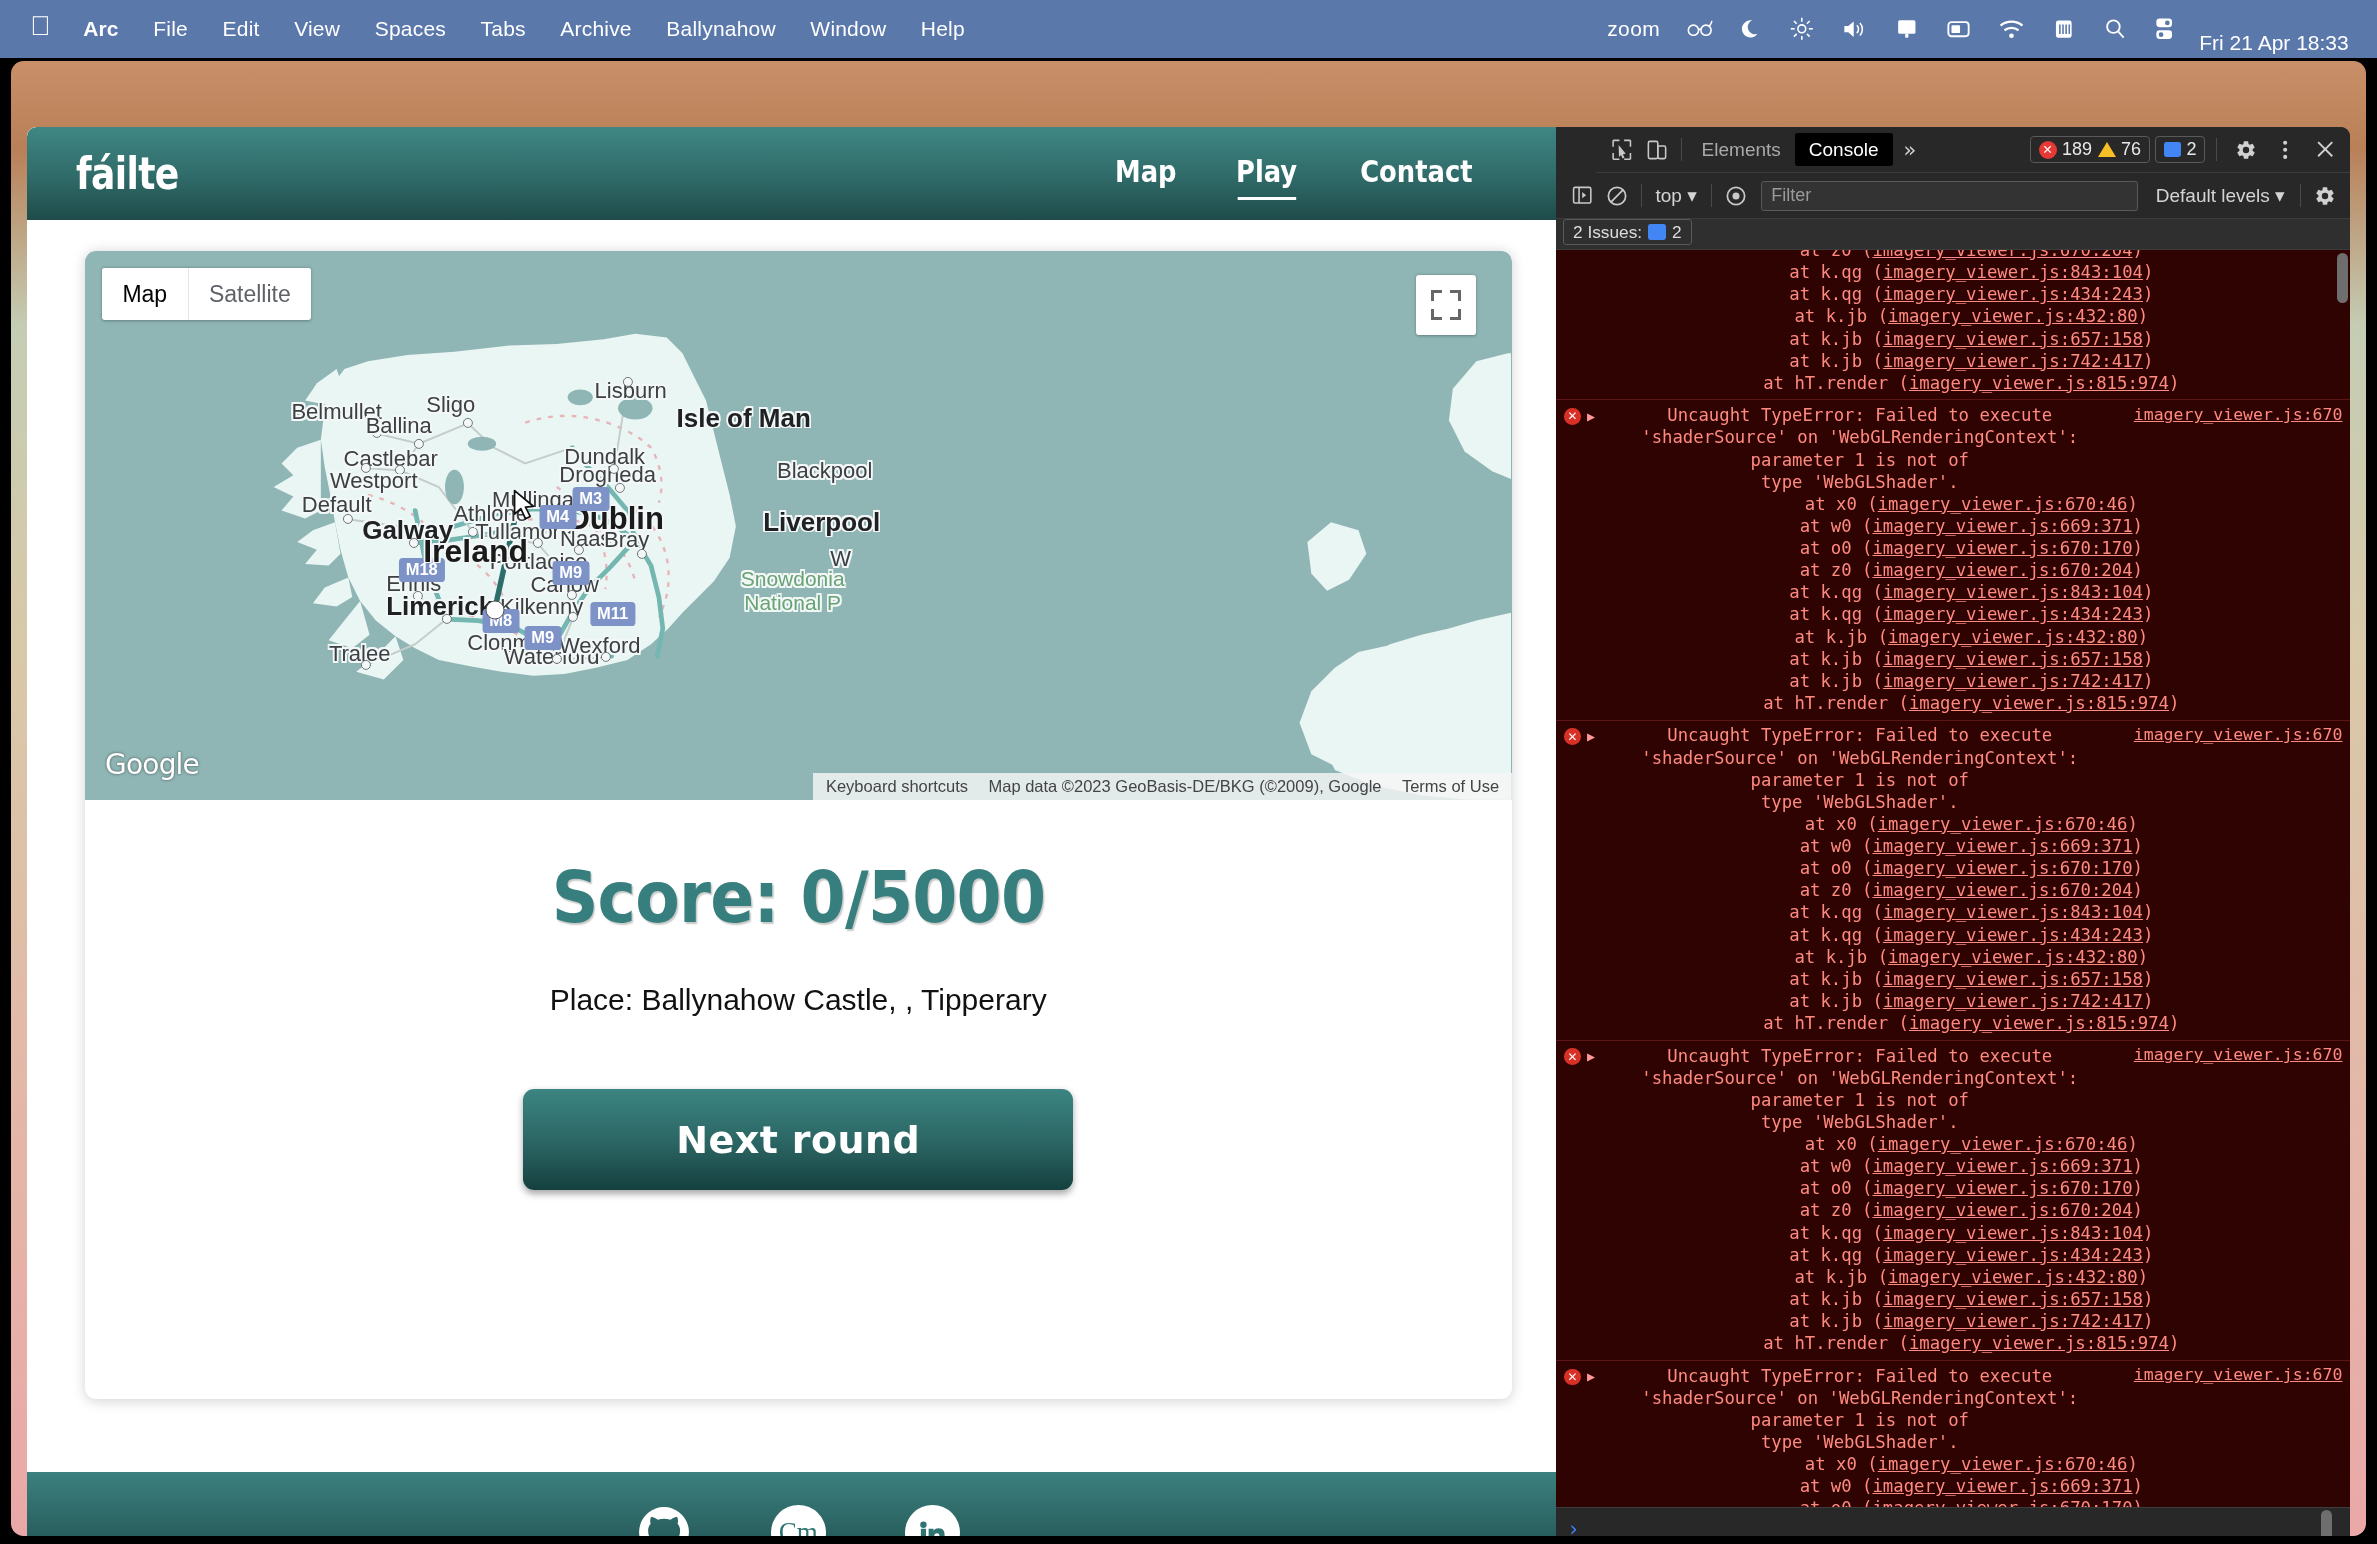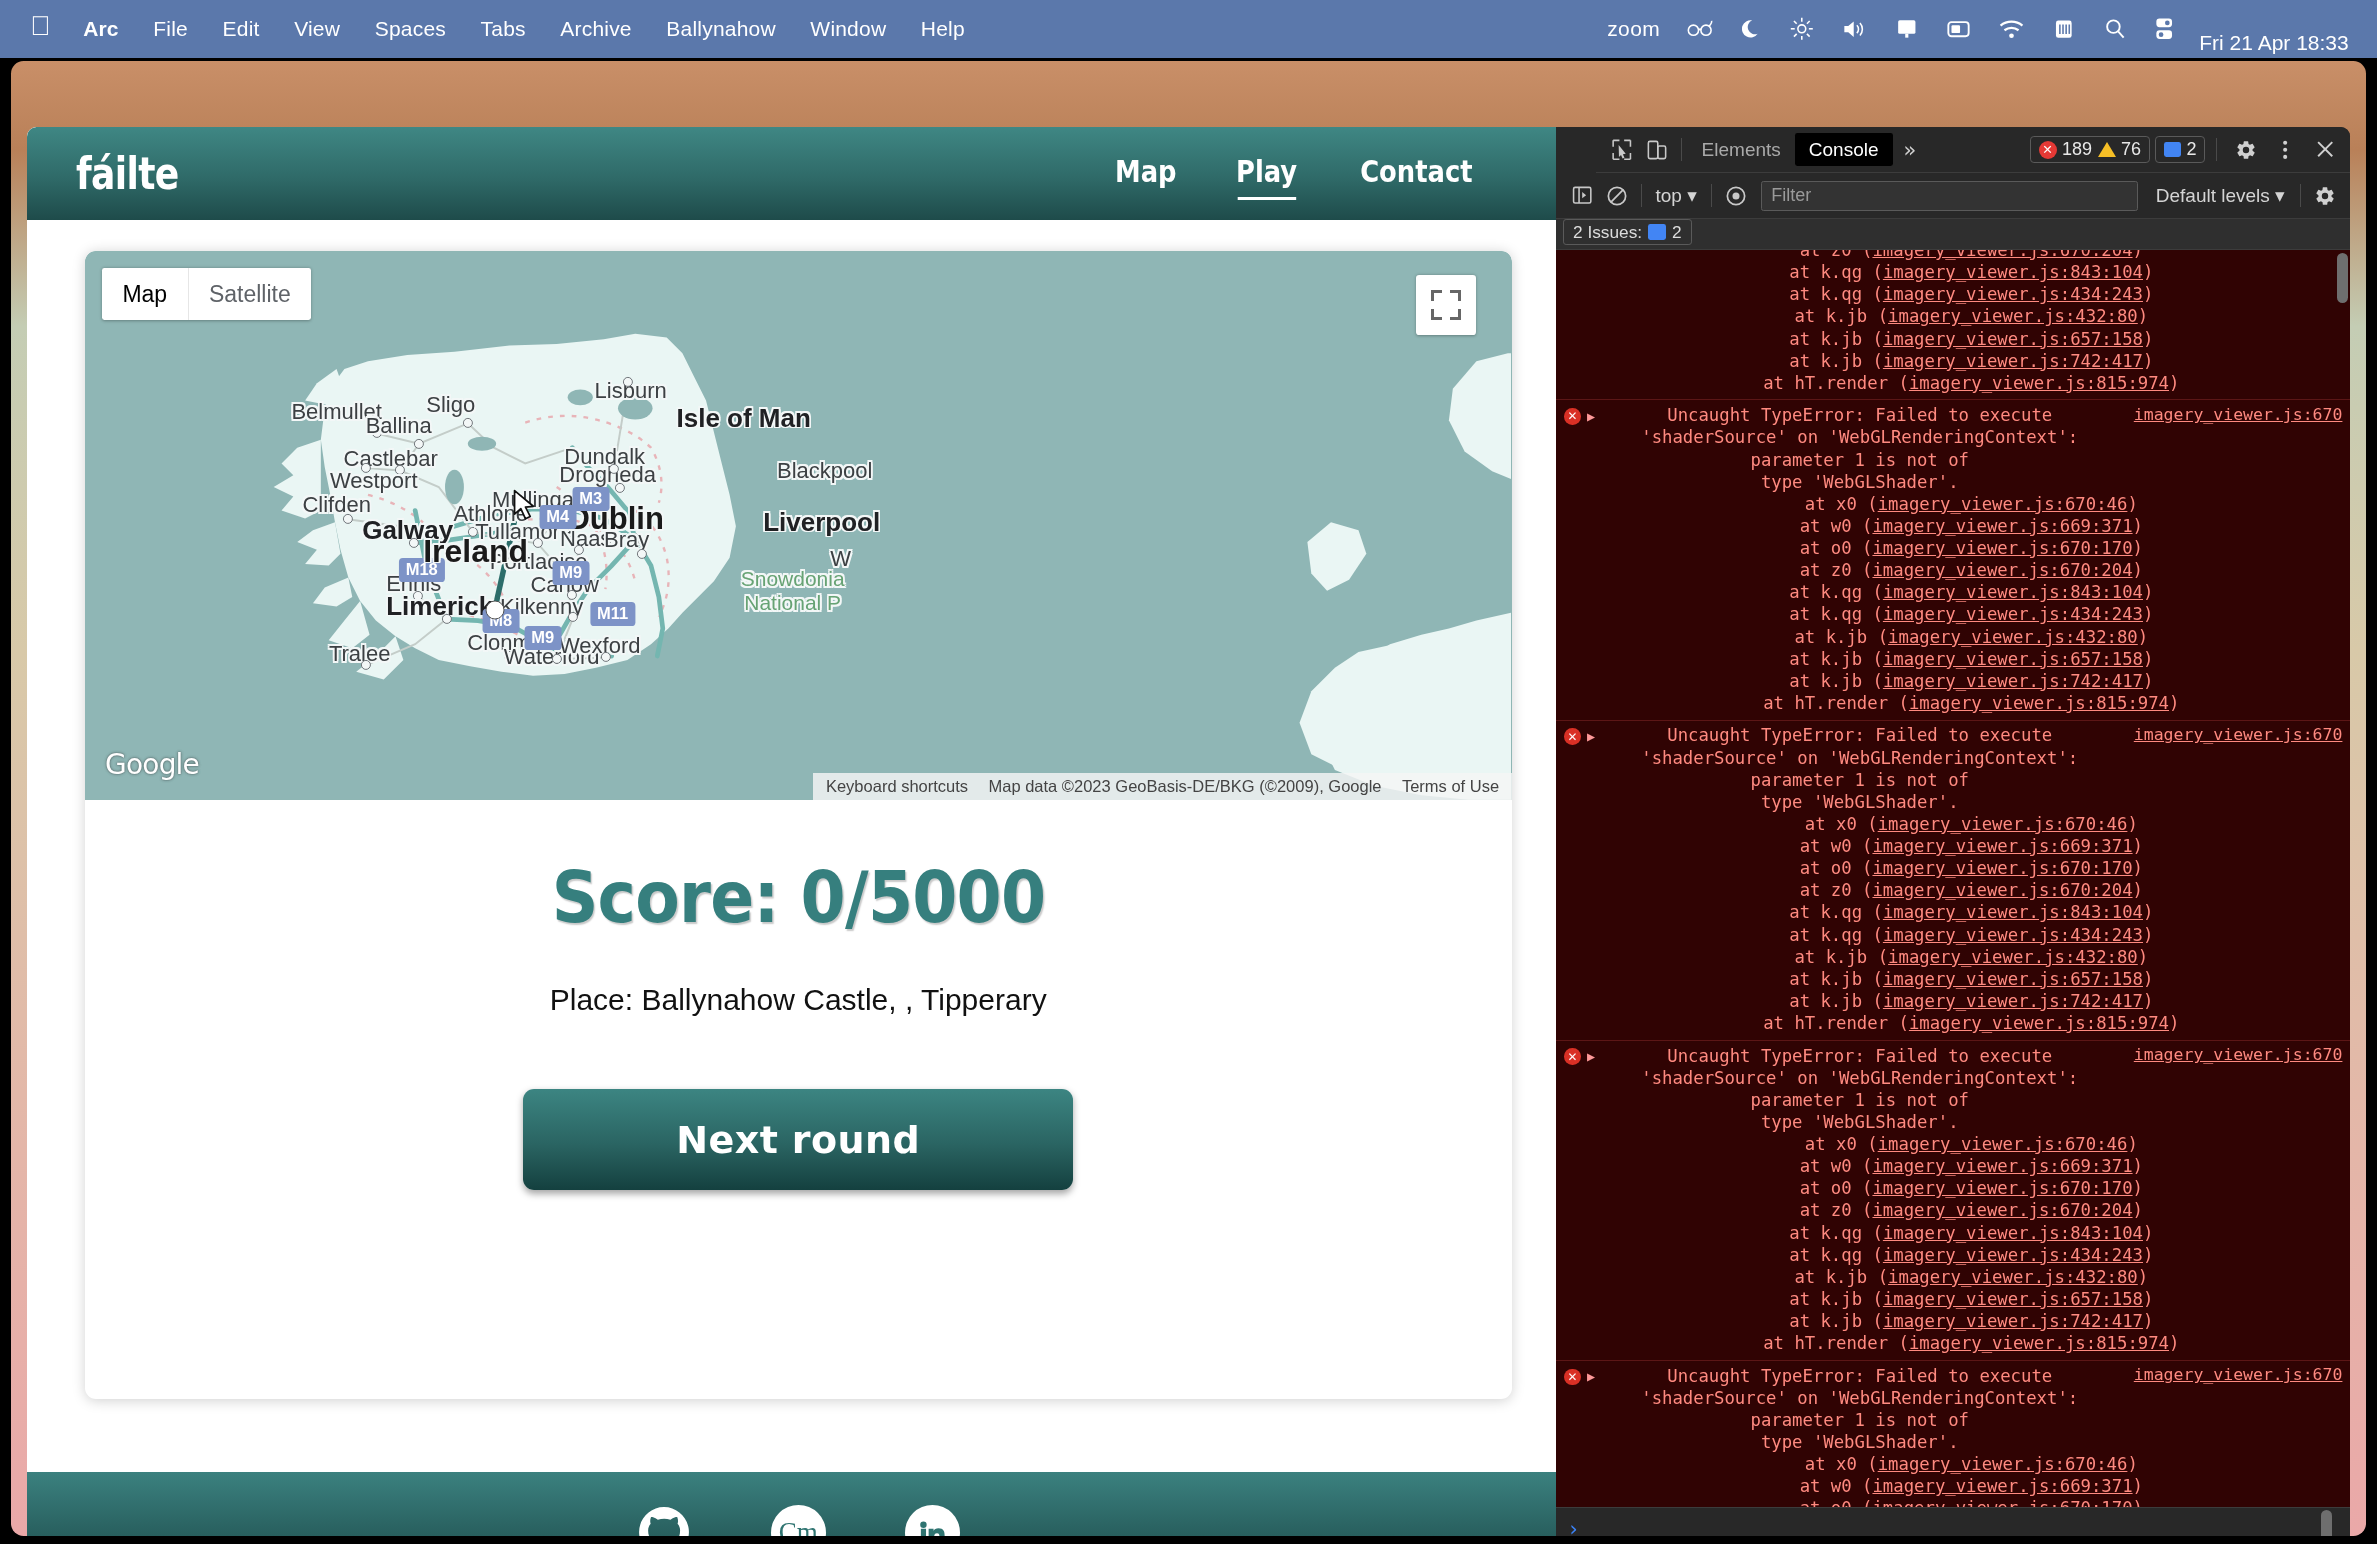--- a/index.html
+++ b/index.html
@@ -527,21 +527,21 @@
             <div class="maplbl md" style="left: 252px; top: 161px;">Belmullet</div>
             <div class="citydot" style="left: 292px; top: 182px;"></div>
             <div class="maplbl md" style="left: 366px; top: 154px;">Sligo</div>
             <div class="citydot" style="left: 383px; top: 172px;"></div>
             <div class="maplbl md" style="left: 314px; top: 175px;">Ballina</div>
             <div class="citydot" style="left: 334px; top: 193px;"></div>
             <div class="maplbl md" style="left: 306px; top: 208px;">Castlebar</div>
             <div class="citydot" style="left: 315px; top: 219px;"></div>
             <div class="maplbl md" style="left: 289px; top: 230px;">Westport</div>
             <div class="citydot" style="left: 281px; top: 217px;"></div>
-            <div class="maplbl md" style="left: 252px; top: 254px;">Clifden</div>
+            <div class="maplbl md" style="left: 252px; top: 254px;">Default</div>
             <div class="citydot" style="left: 263px; top: 268px;"></div>
             <div class="maplbl lg" style="left: 323px; top: 279px;">Galway</div>
             <div class="citydot" style="left: 329px; top: 292px;"></div>
             <div class="maplbl md" style="left: 329px; top: 333px;">Ennis</div>
             <div class="citydot" style="left: 333px; top: 345px;"></div>
             <div class="maplbl lg" style="left: 355px; top: 355px;">Limerick</div>
             <div class="citydot" style="left: 362px; top: 368px;"></div>
             <div class="maplbl md" style="left: 275px; top: 403px;">Tralee</div>
             <div class="citydot" style="left: 281px; top: 414px;"></div>
             <div class="maplbl md" style="left: 406px; top: 263px;">Athlone</div>

